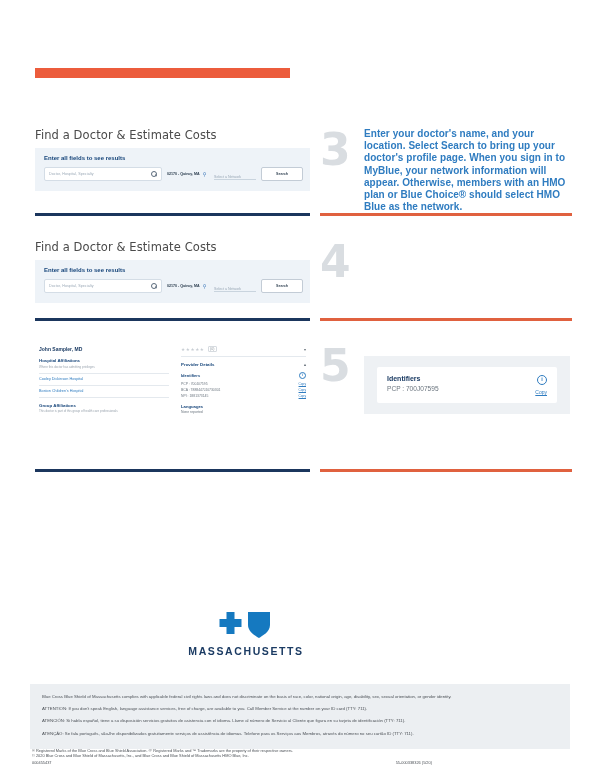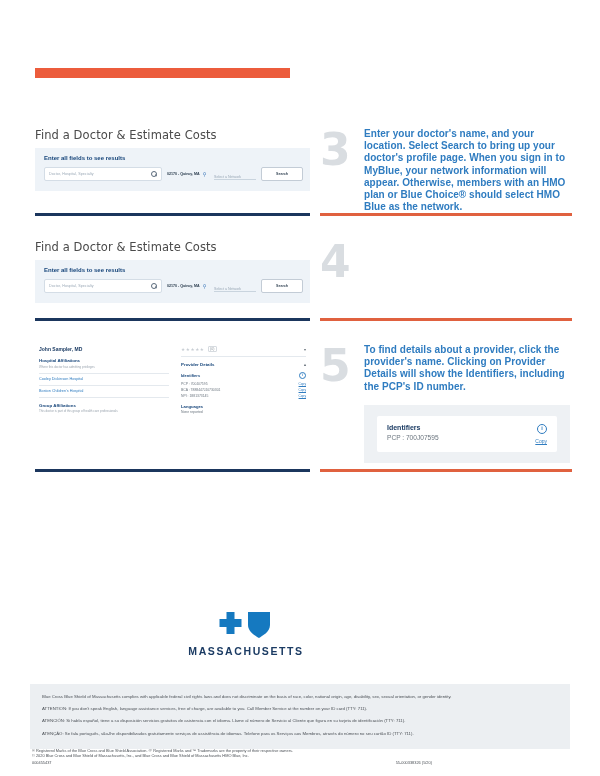--- a/index.html
+++ b/index.html
@@ -234,21 +234,20 @@
           </div>
 
           <div class="lang-h">Languages</div>
           <div class="lang-v">None reported</div>
         </div>
       </div>
     </div>
 
     <div class="right-col">
       <div class="step-num">5</div>
-      <div class="step-text">To find details about a provider, click the provider's name. Clicking on Provider Details will show the Identifiers, including the PCP's ID number.</div>
 
       <div class="callout" style="margin-left:44px;margin-top:12px;">
         <div class="callout-inner">
           <div class="co-left">
             <div class="co-title">Identifiers</div>
             <div class="co-val">PCP : 700J07595</div>
           </div>
           <div class="co-right">
             <span class="co-info">i</span>
             <span class="co-copy">Copy</span>

